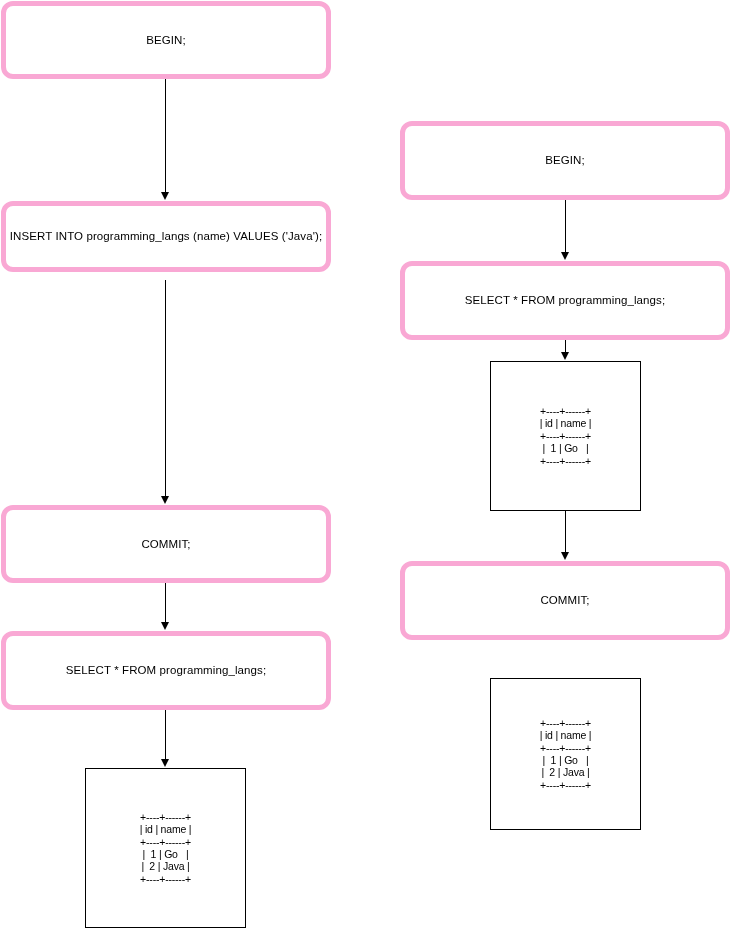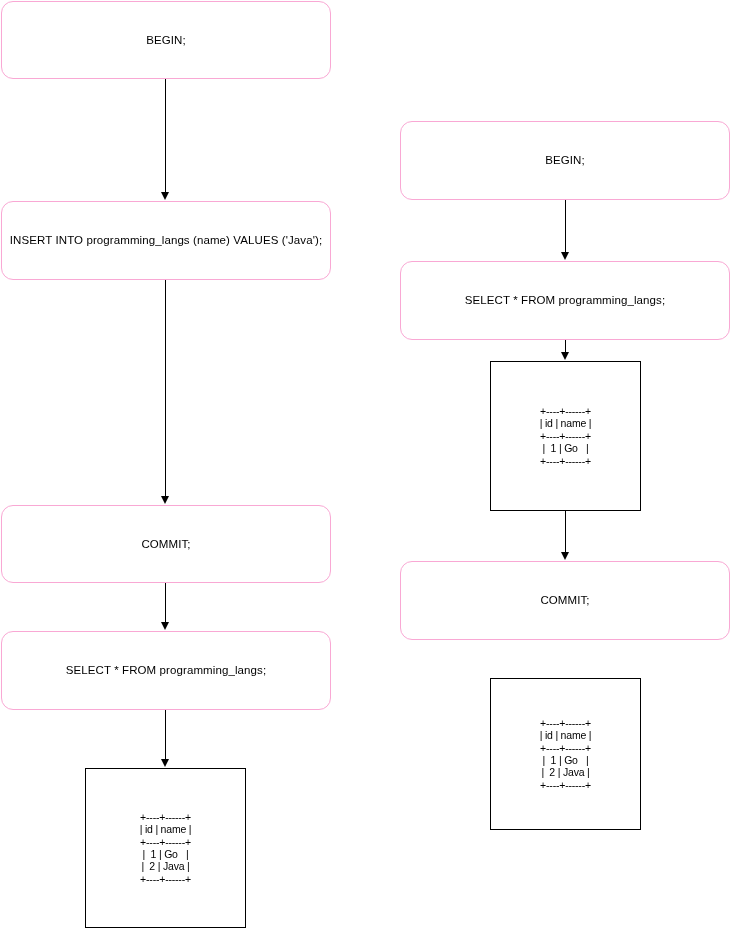--- a/index.html
+++ b/index.html
@@ -14,21 +14,21 @@
   #canvas {
     position: relative;
     width: 731px;
     height: 931px;
     background: #ffffff;
     overflow: hidden;
   }
   .node {
     position: absolute;
     box-sizing: border-box;
-    border: 1px solid #f9a8d4;
+    border: 5px solid #f9a8d4;
     background: #ffffff;
     display: flex;
     align-items: center;
     justify-content: center;
     text-align: center;
   }
   .node.rounded {
     border-radius: 12px;
   }
   .node-label {
@@ -76,21 +76,21 @@
 
 <div id="canvas">
 
   <div class="node rounded" style="left:1px; top:1px; width:330px; height:78px;">
     <span class="node-label">BEGIN;</span>
   </div>
 
   <div class="edge" style="left:165px; top:79px; height:114px;"></div>
   <div class="arrowhead" style="left:161px; top:192px;"></div>
 
-  <div class="node rounded" style="left:1px; top:201px; width:330px; height:79px;">
+  <div class="node rounded" style="left:1px; top:201px; width:330px; height:71px;">
     <span class="node-label">INSERT INTO programming_langs (name) VALUES ('Java');</span>
   </div>
 
   <div class="edge" style="left:165px; top:280px; height:217px;"></div>
   <div class="arrowhead" style="left:161px; top:496px;"></div>
 
   <div class="node rounded" style="left:1px; top:505px; width:330px; height:78px;">
     <span class="node-label">COMMIT;</span>
   </div>
 

